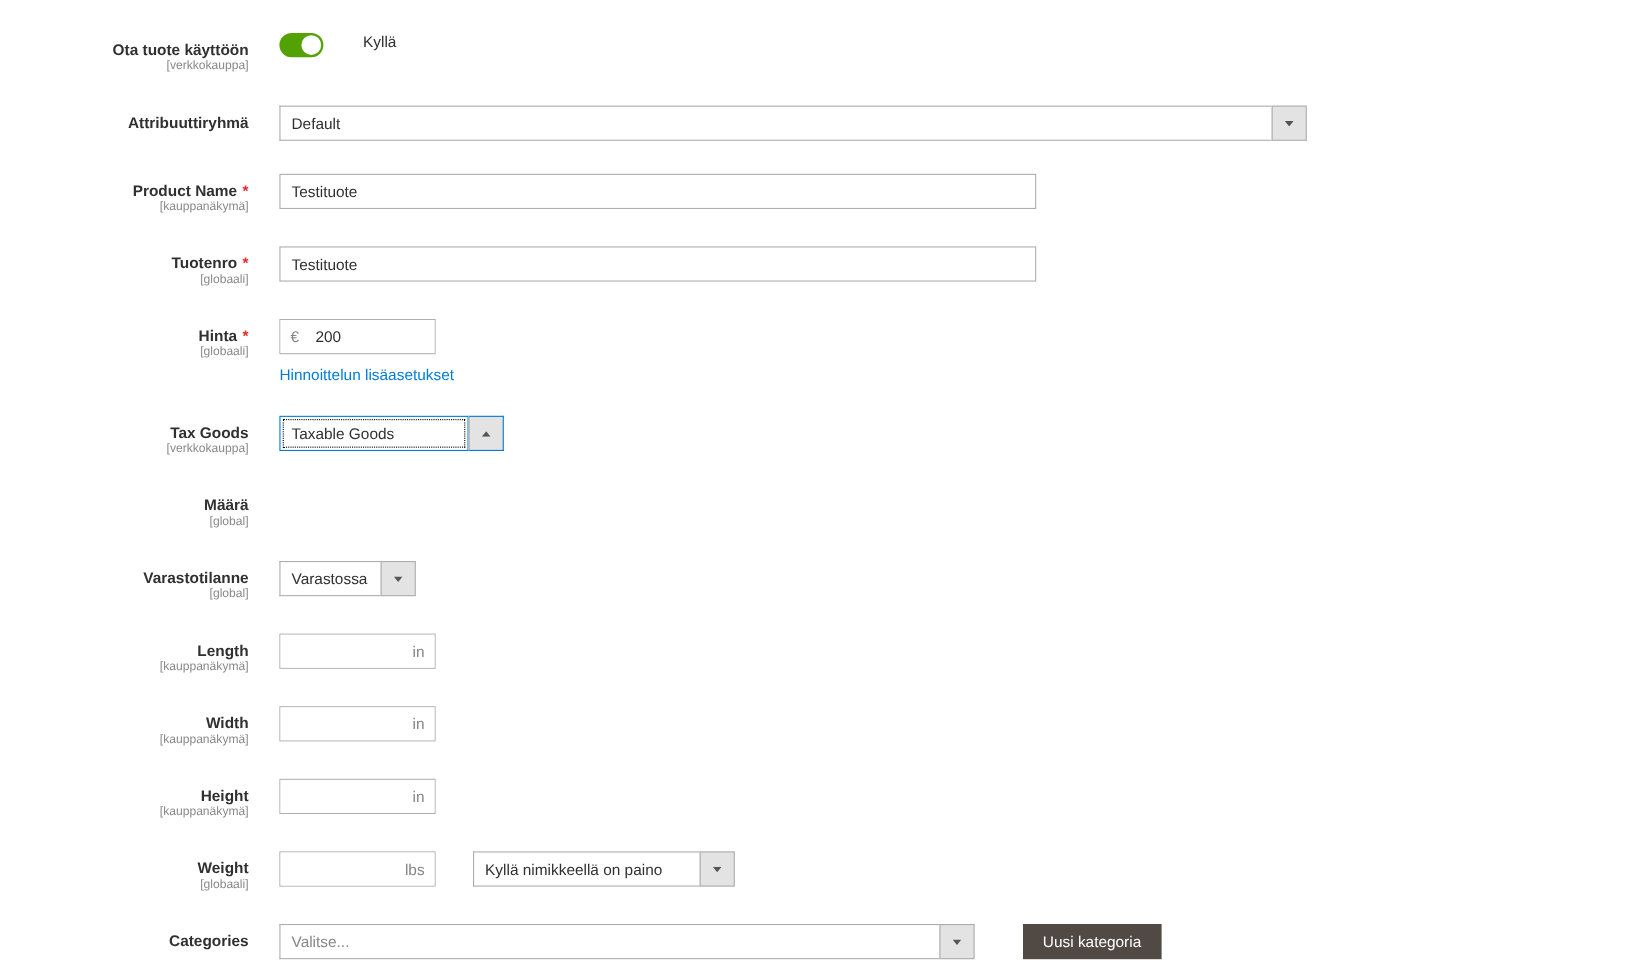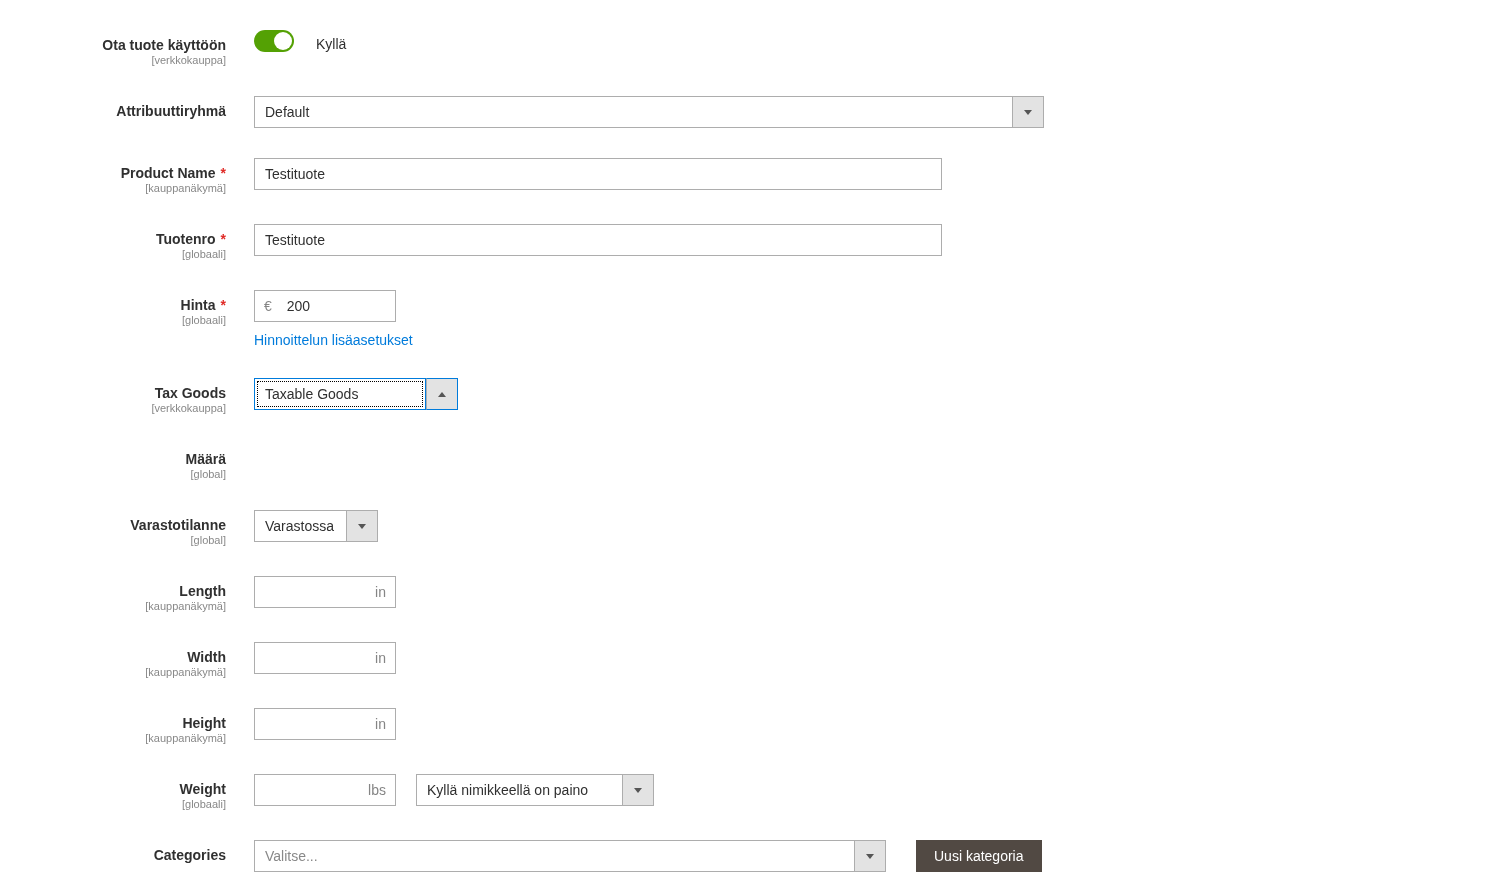--- a/index.html
+++ b/index.html
@@ -28,21 +28,21 @@
   }
   .label-scope {
     font-size: 11px;
     color: #888;
     display: block;
     margin-top: 1px;
     text-align: right;
   }
   .required-mark { color: #e02b27; margin-left: 5px; font-weight: 600;}
   .control-col { display: flex; flex-direction: column; align-items: flex-start; }
-  .control-row { display: flex; align-items: flex-end; gap: 10px; }
+  .control-row { display: flex; align-items: flex-start; gap: 24px; }
   input[type="text"] {
     height: 32px;
     border: 1px solid #adadad;
     padding: 0 10px;
     font-size: 14px;
     color: #303030;
     background: #fff;
   }
   .input-wide { width: 688px; }
   .input-small { width: 142px; }
@@ -62,21 +62,21 @@
   }
   .select-btn {
     width: 32px;
     background: #e3e3e3;
     border: 1px solid #adadad;
     display: flex;
     align-items: center;
     justify-content: center;
     cursor: pointer;
   }
-  .select-wide .select-display { width: 758px; }
+  .select-wide .select-display { width: 902px; }
   .select-med .select-display { width: 92px; }
   .select-taxclass .select-display { width: 172px; }
   .select-weight .select-display { width: 206px; }
   .select-cat .select-display { width: 600px; }
   .toggle {
     width: 40px; height: 22px; border-radius: 11px;
     background: #54a104;
     position: relative;
     cursor: pointer;
   }

